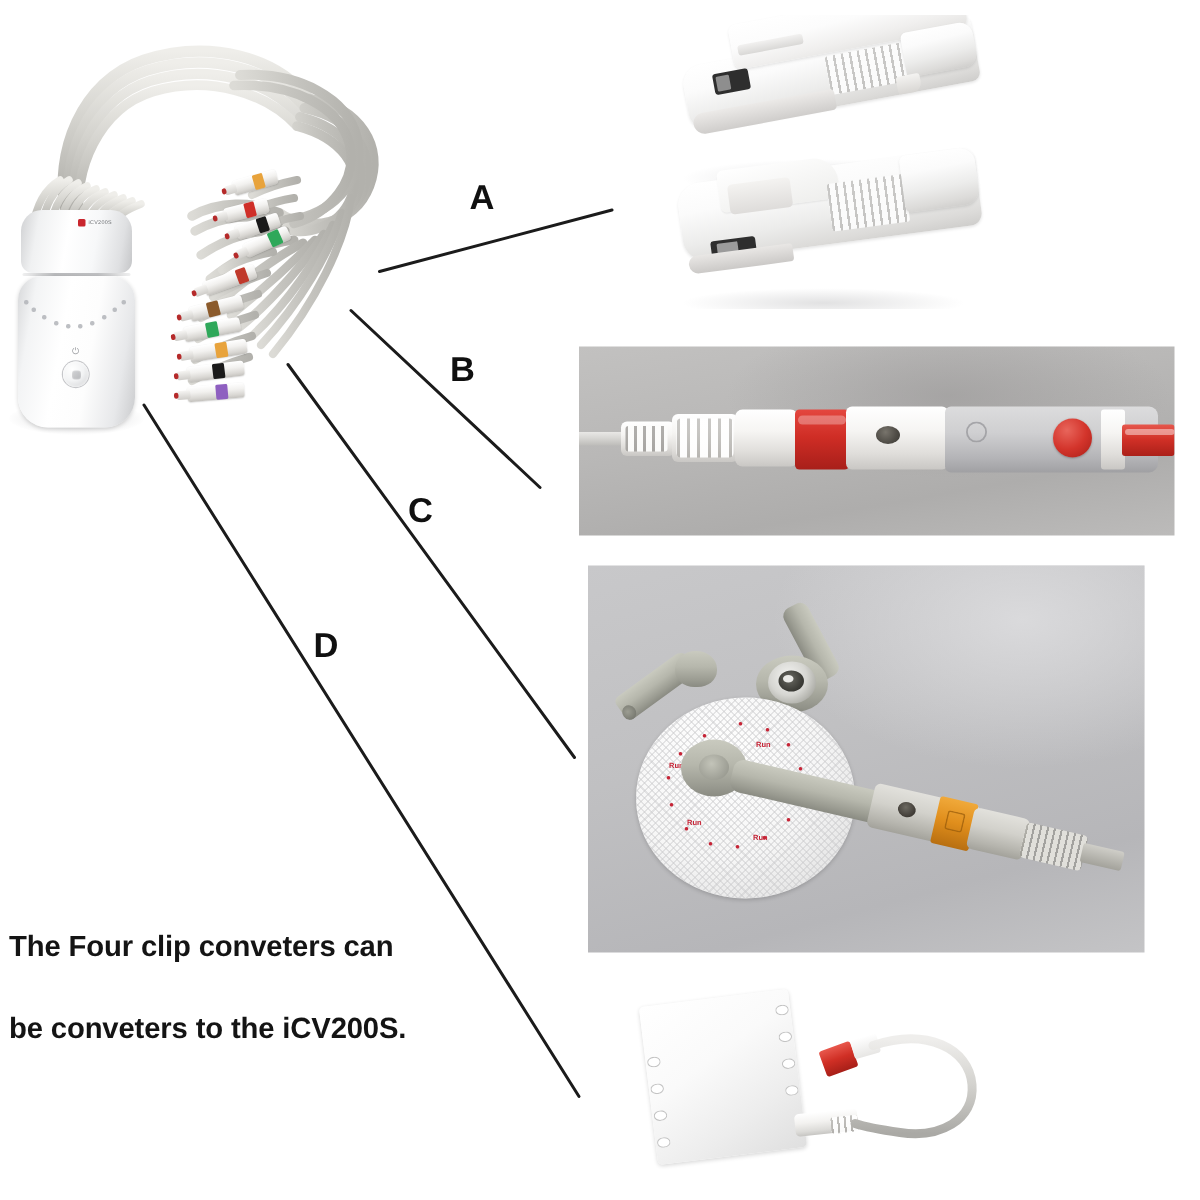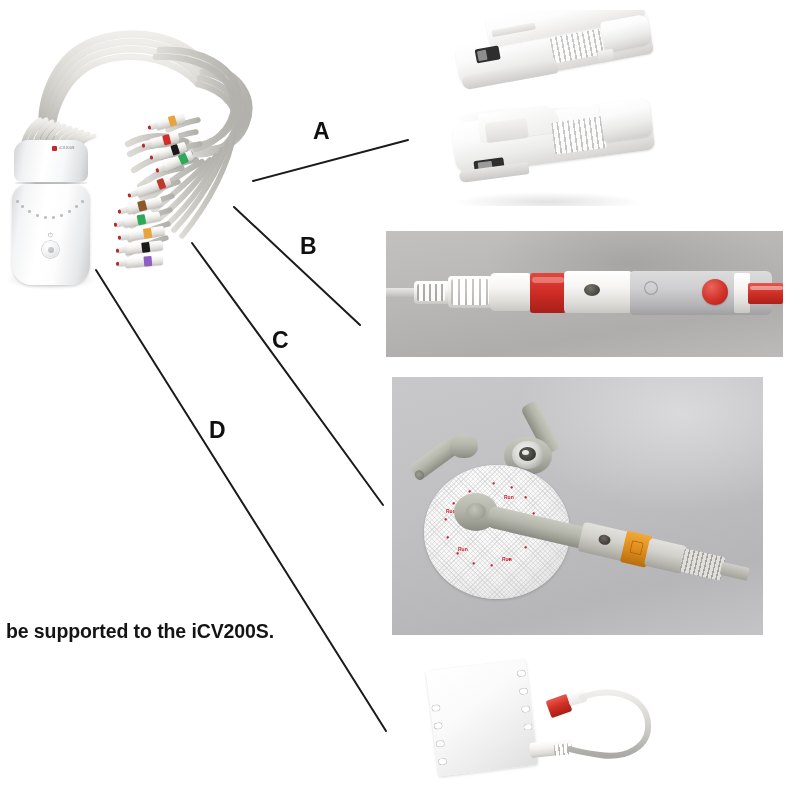--- a/index.html
+++ b/index.html
@@ -575,16 +575,17 @@
           <stop offset="0%" stop-color="#efeeec"></stop>
           <stop offset="50%" stop-color="#d2d1cd"></stop>
           <stop offset="100%" stop-color="#aaa9a5"></stop>
         </linearGradient>
       </defs>
       <path d="M164,42 C200,30 228,44 230,68 C232,92 208,104 182,100 C168,98 158,96 152,94" fill="none" stroke="url(#tabWire)" stroke-width="6" stroke-linecap="round"></path>
     </svg>
   </div>
 
   <div class="abs caption" style="left:6px; top:590px; width:300px;">
-    <div>be supported to the iCV200S.</div>
+    <div>The Four clip conveters can</div>
+    <div>be conveters to the iCV200S.</div>
   </div>
 
 </div>
 
 </body></html>

